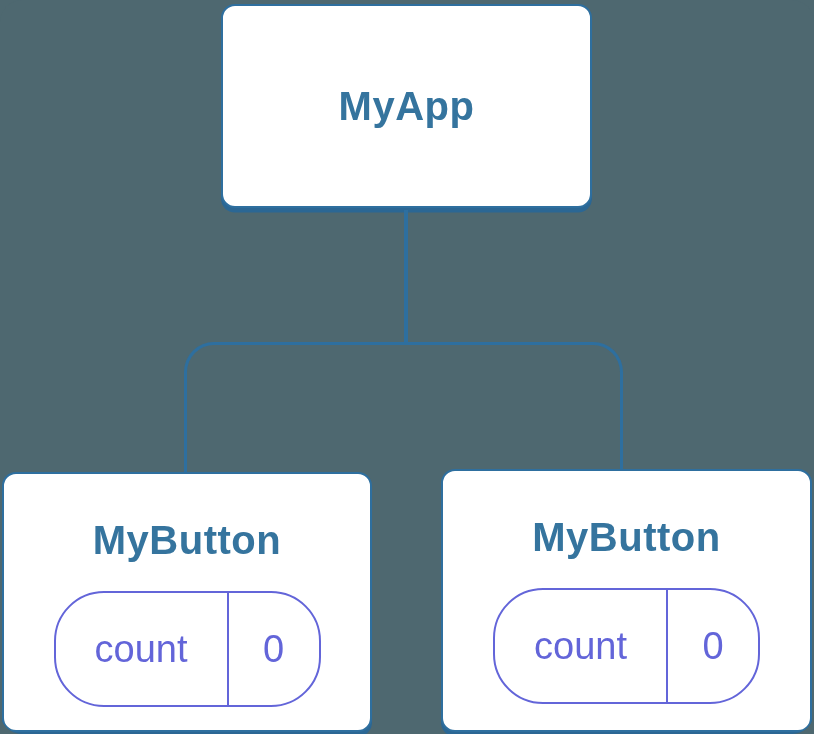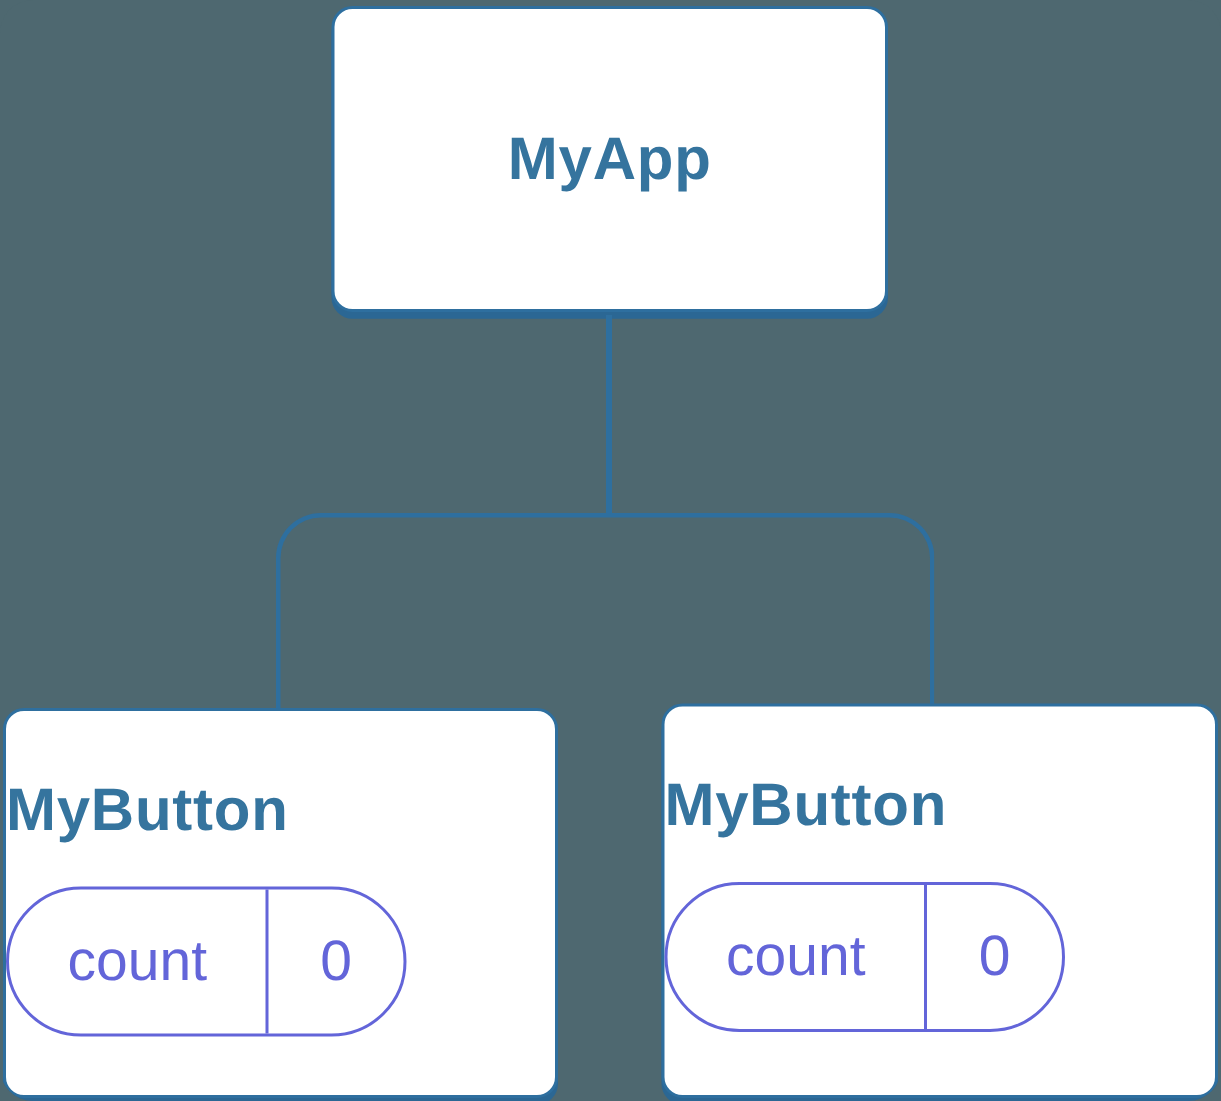--- a/index.html
+++ b/index.html
@@ -56,35 +56,36 @@
     left: 184px; top: 342px;
     width: 439px; height: 130px;
     box-sizing: border-box;
     border: 3.5px solid var(--connector);
     border-bottom: none;
     border-radius: 30px 30px 0 0;
   }
   .child-node {
     display: flex;
     flex-direction: column;
+    align-items: center;
     padding-top: 42px;
     gap: 27px;
   }
   #node-mybutton-left {
     left: 2px; top: 472px;
     width: 370px; height: 260px;
   }
   #node-mybutton-right {
     left: 441px; top: 469px;
     width: 371px; height: 263px;
   }
   .state-pill {
     display: flex;
     width: 267px;
-    height: 100px;
+    height: 116px;
     box-sizing: border-box;
     border: 2px solid var(--state-accent);
     border-radius: 50px;
     color: var(--state-accent);
     font-size: 38px;
     font-weight: 400;
   }
   .state-name-cell {
     width: 173px;
     display: flex; align-items: center; justify-content: center;

